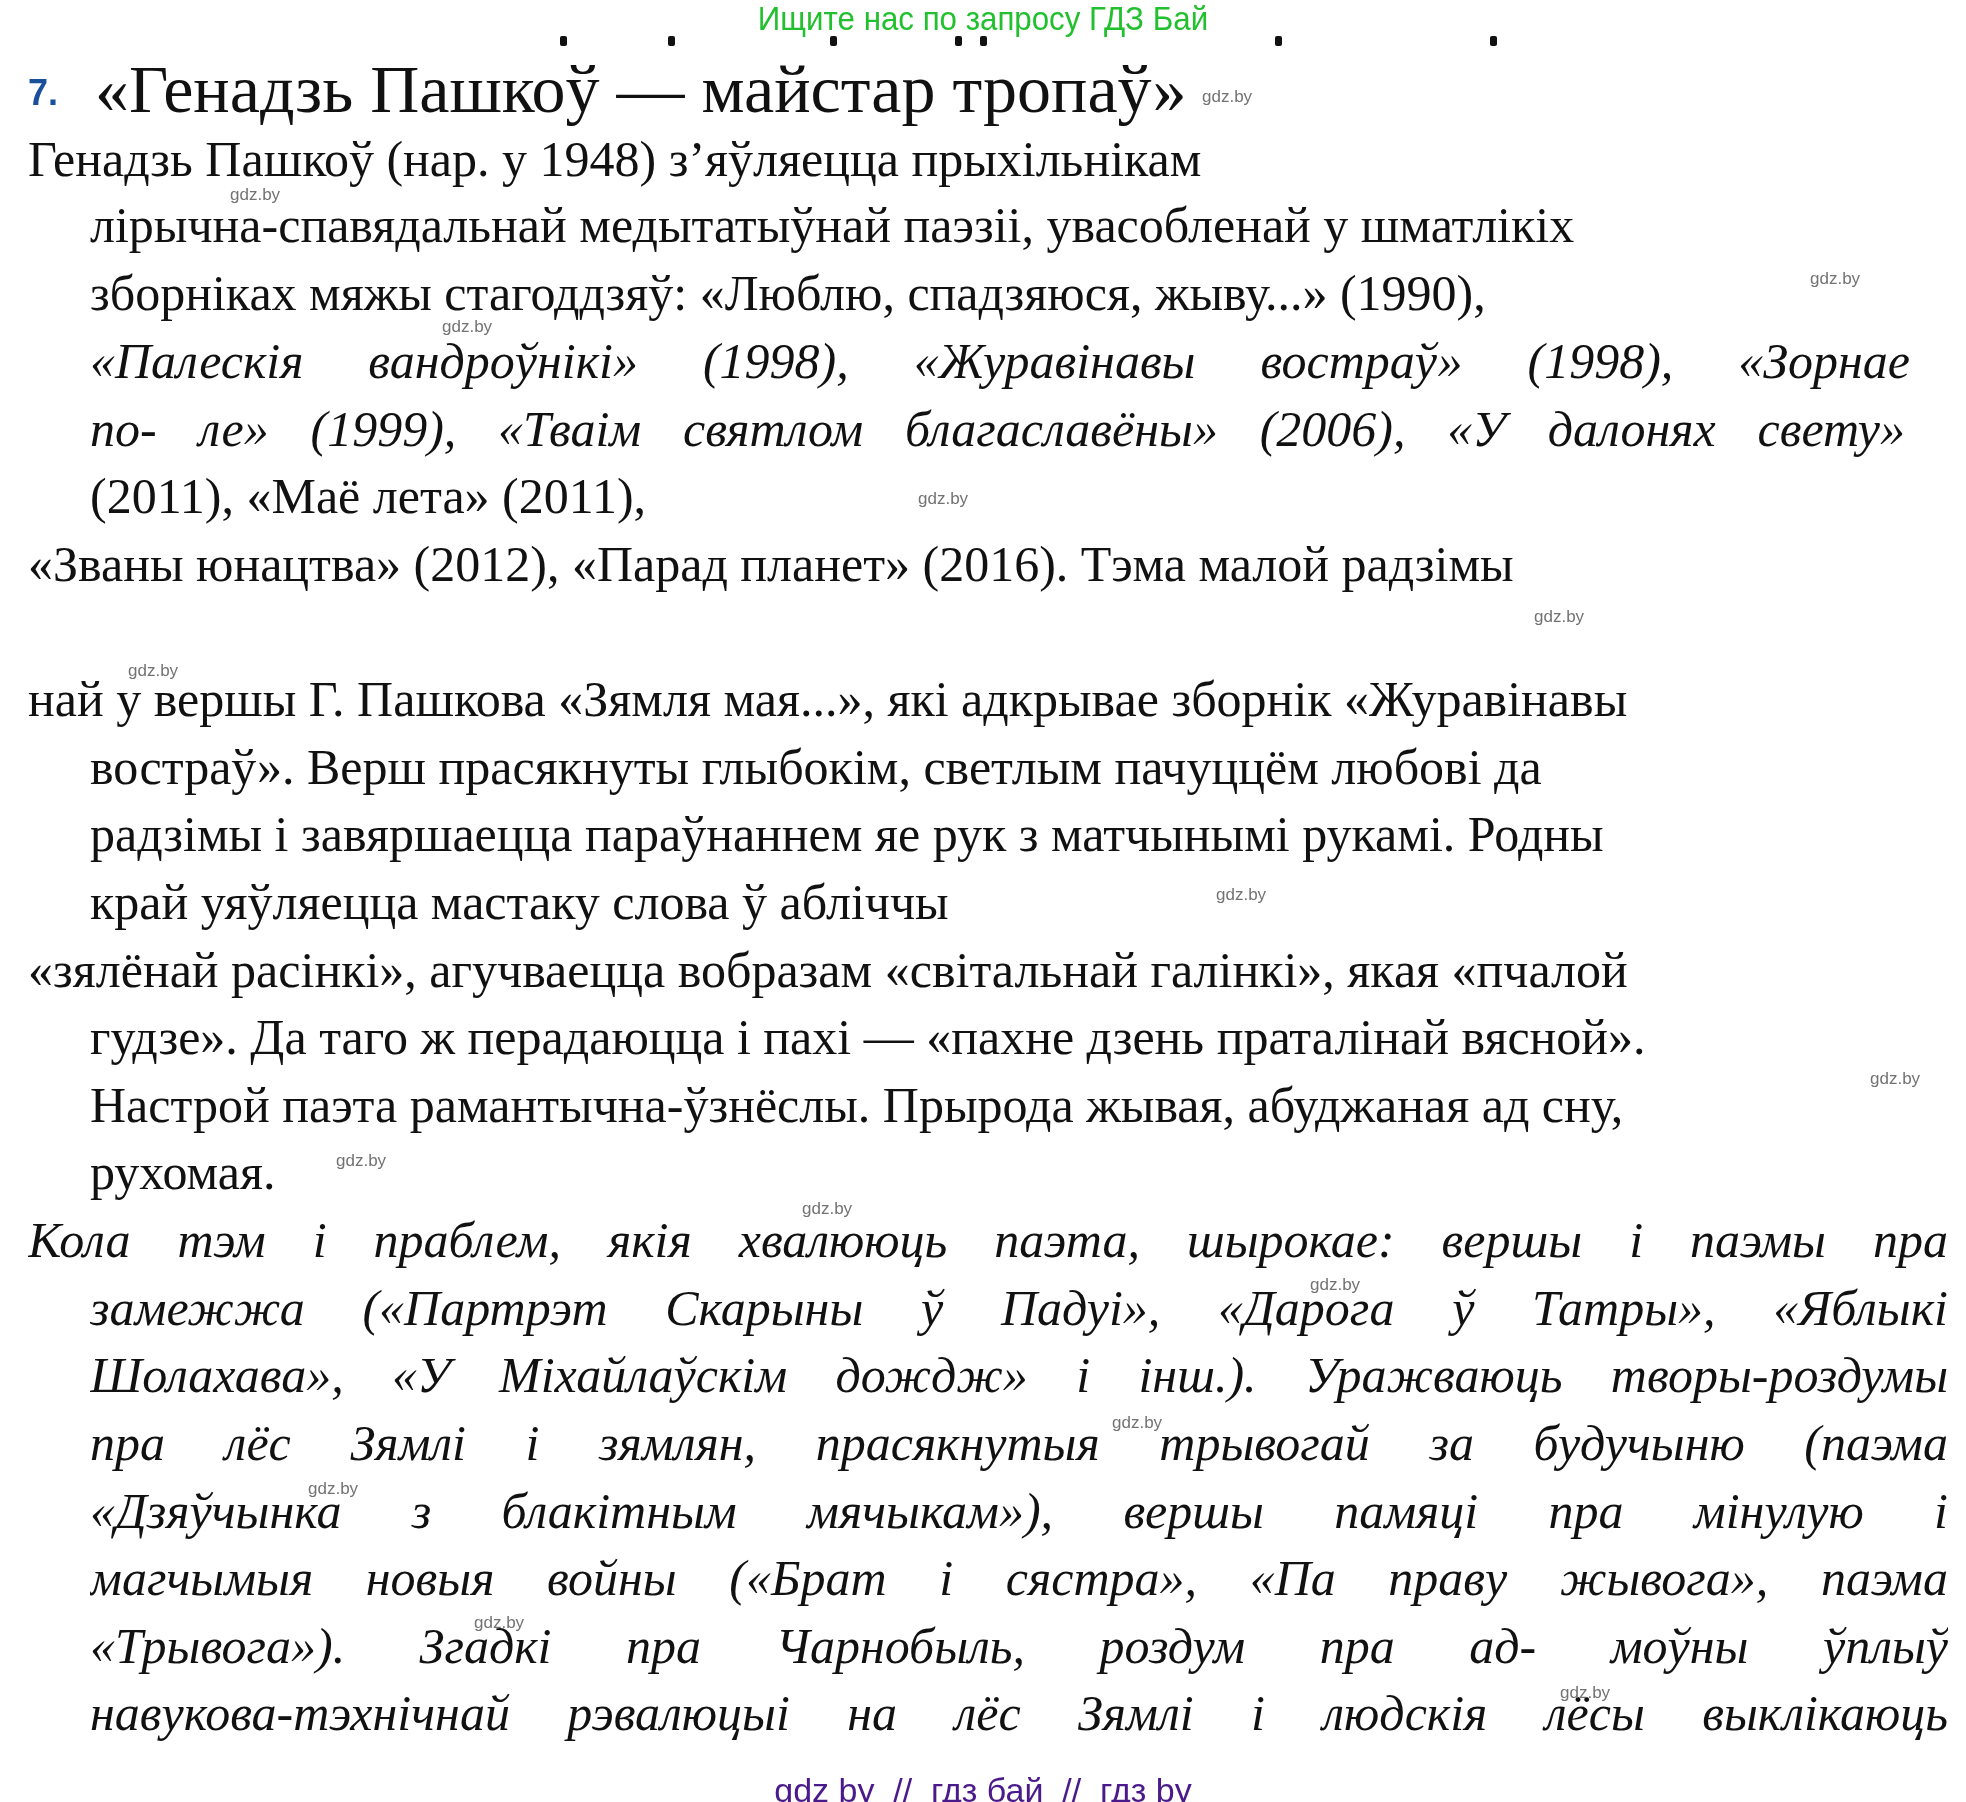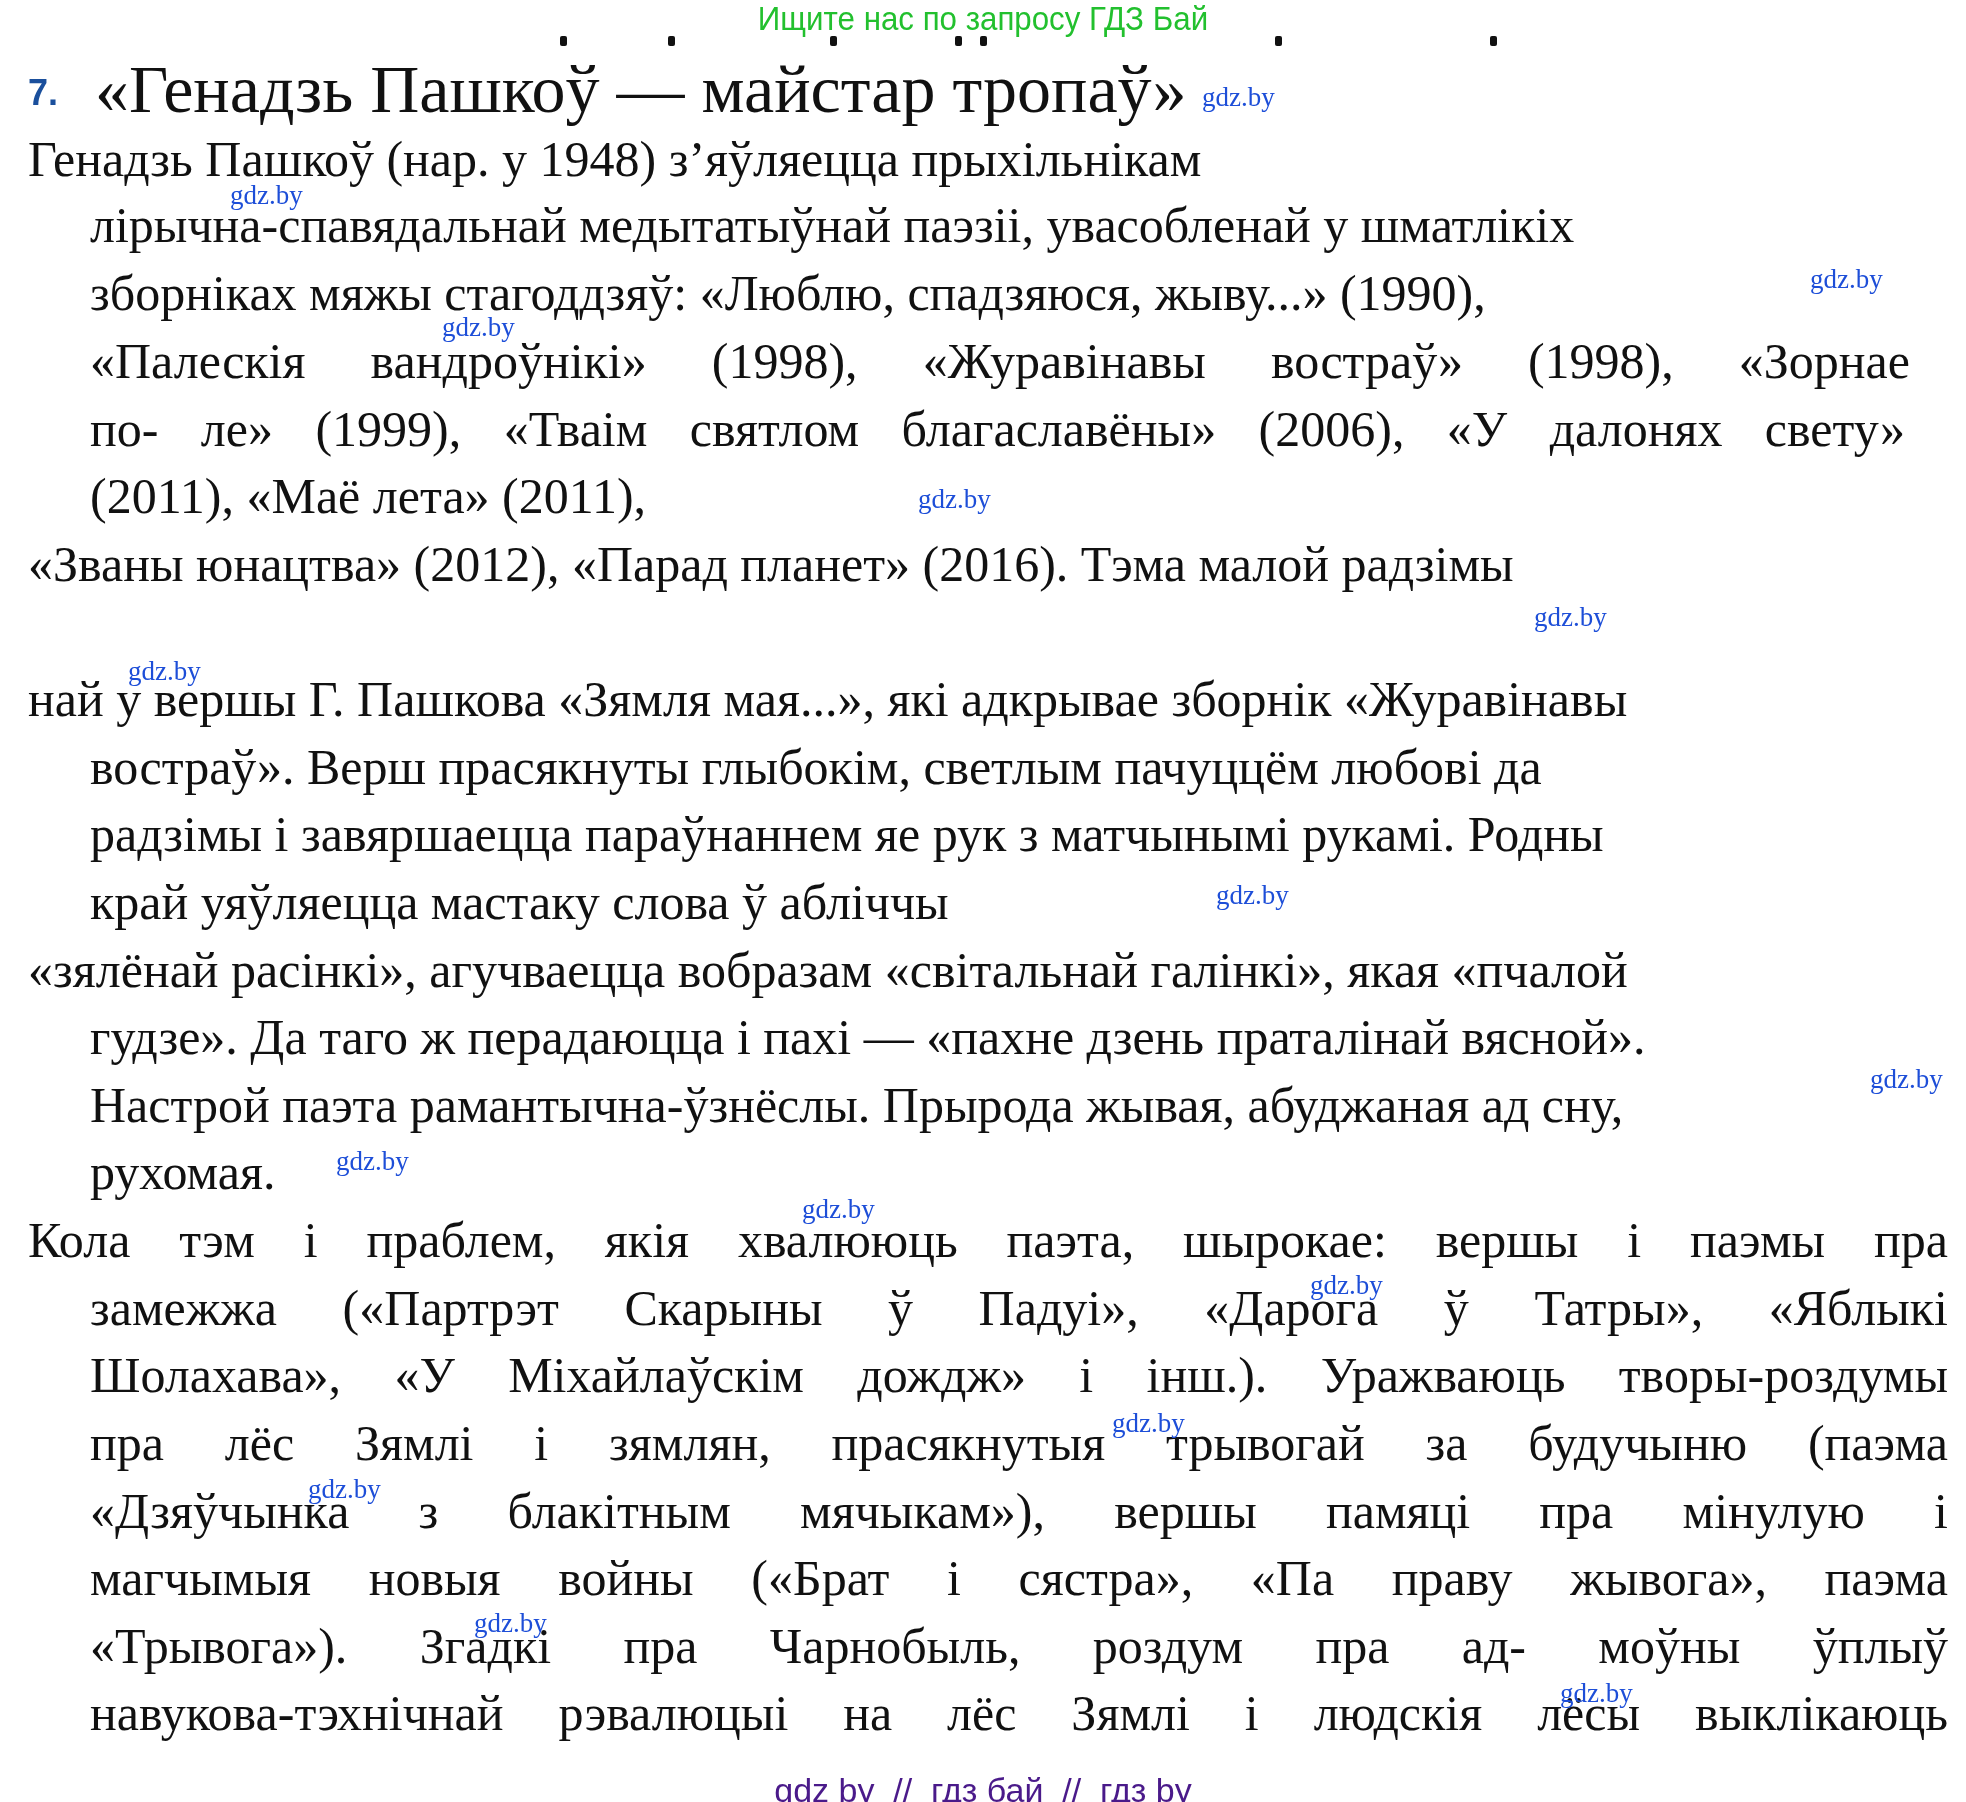--- a/index.html
+++ b/index.html
@@ -62,27 +62,28 @@
     line-height: 62px;
     white-space: nowrap;
     text-align: center;
   }
   .line.justify {
     white-space: normal;
     text-align: justify;
     text-align-last: justify;
     height: 62px;
     overflow: hidden;
+    font-style: italic;
   }
   .wm {
     position: absolute;
-    font-family: Liberation Serif, serif;
-    font-size: 27px;
+    font-family: Liberation Sans, sans-serif;
+    font-size: 17px;
     line-height: 30px;
-    color: #1d4ed8;
+    color: #737373;
   }
   .footer {
     position: absolute;
     left: 0; right: 0;
     top: 1770px;
     text-align: center;
     font-family: "Liberation Sans", "DejaVu Sans", sans-serif;
     font-size: 34px;
     line-height: 40px;
     color: #4a1a8a;

